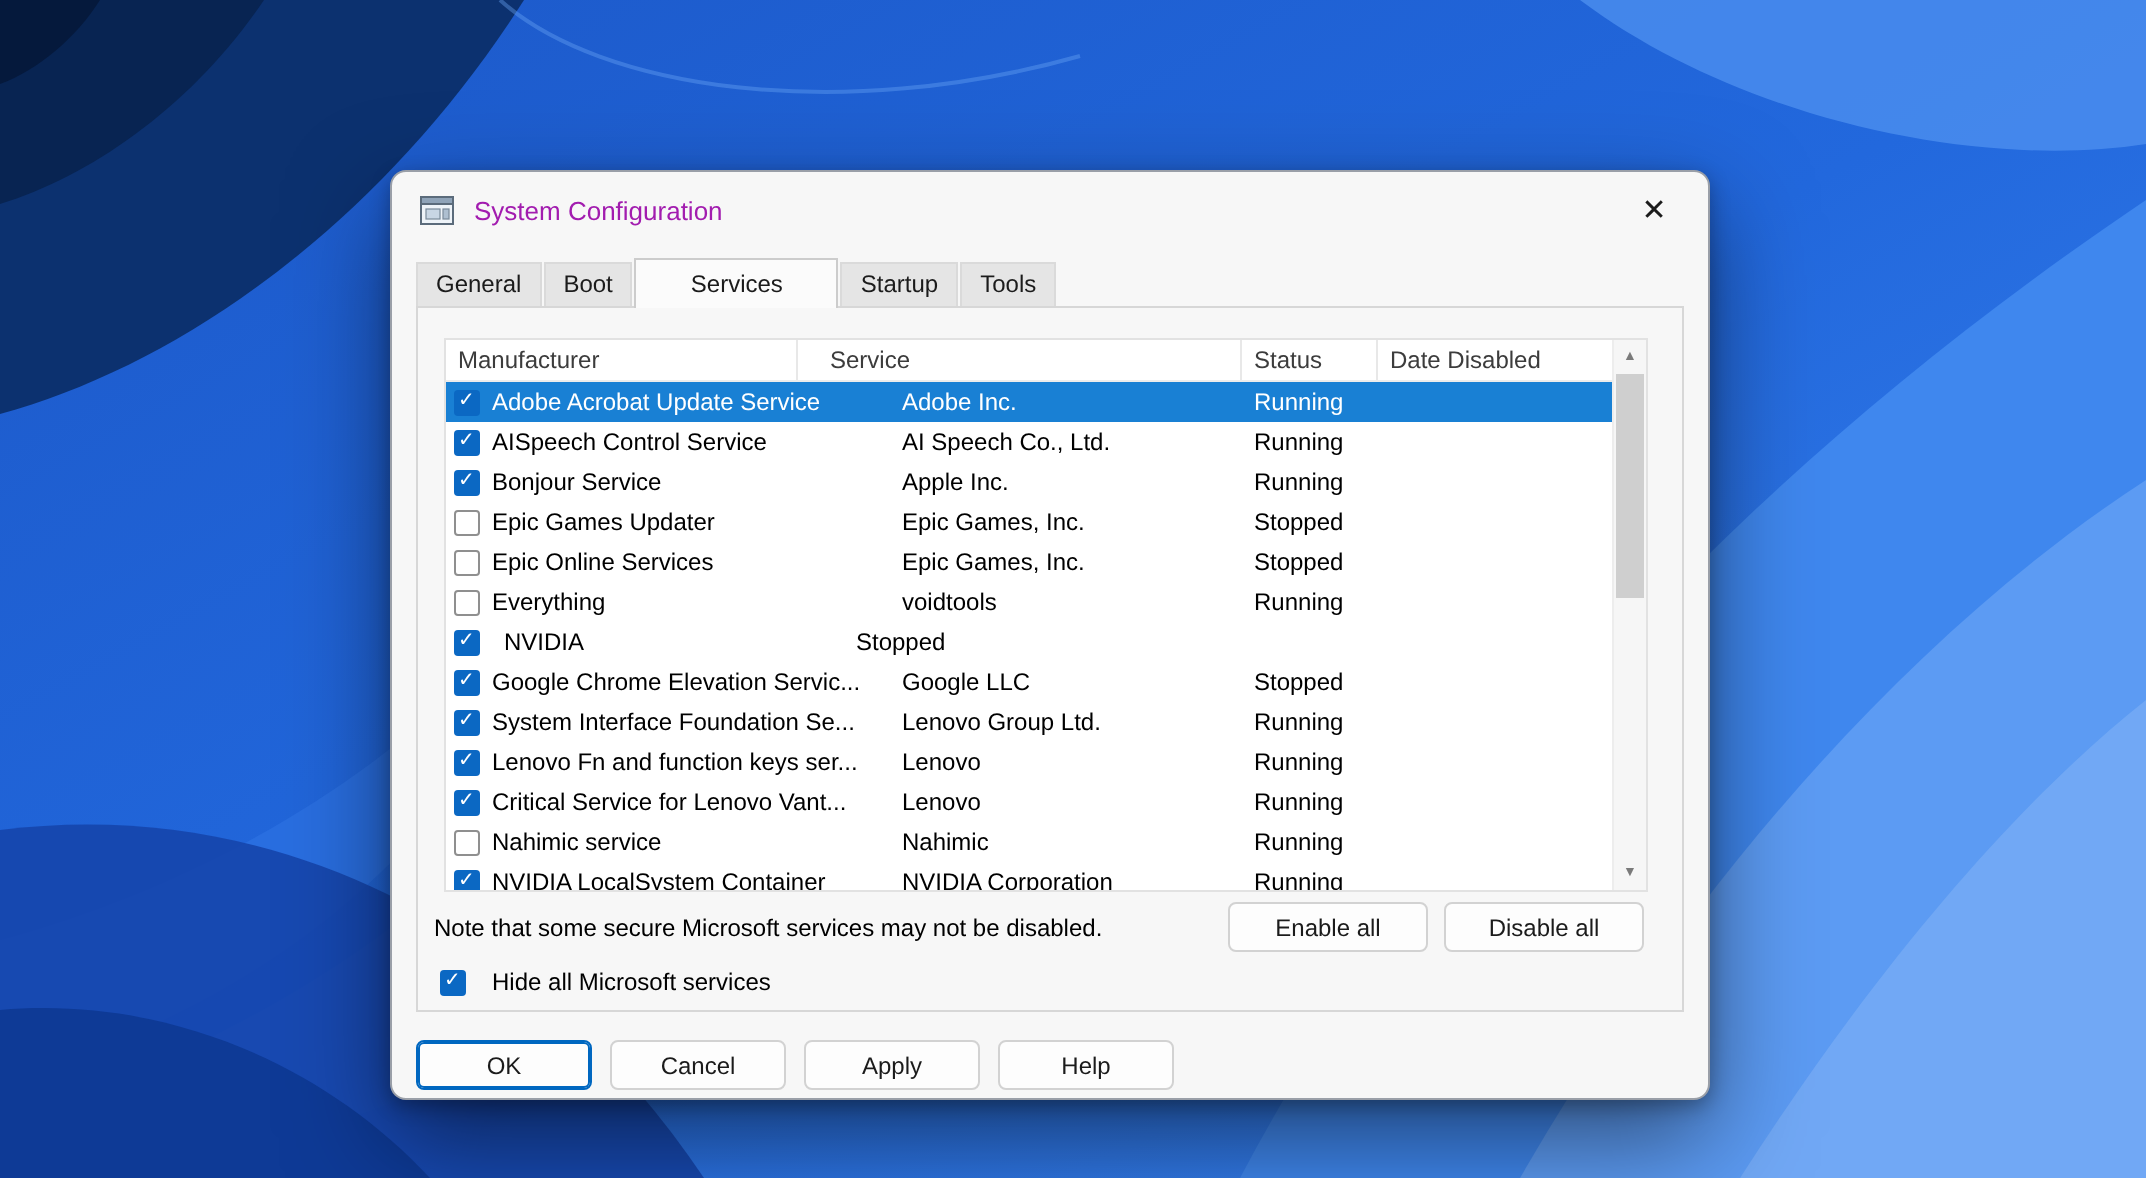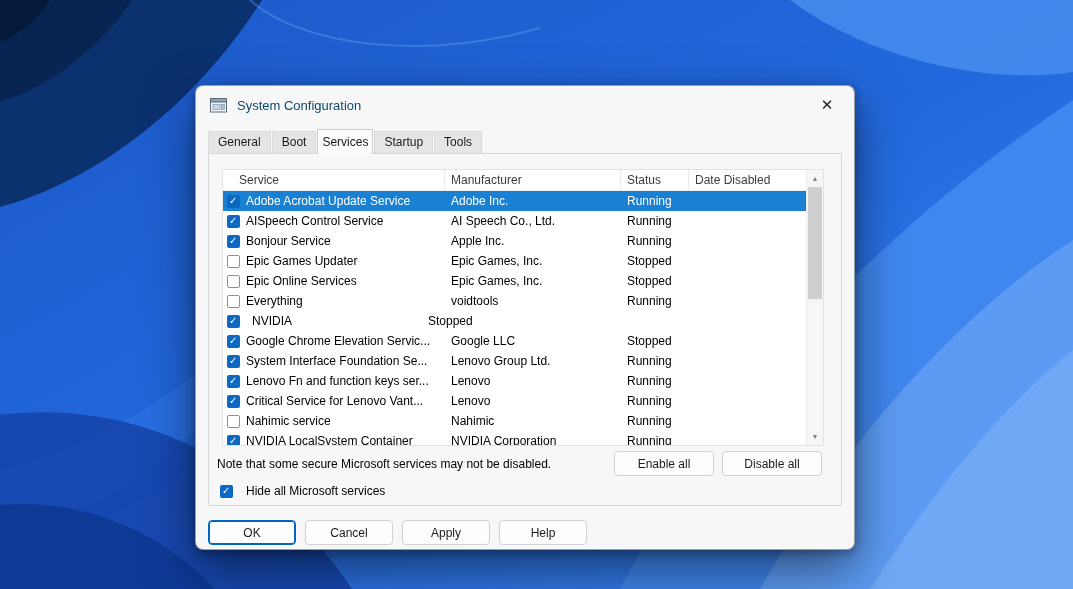--- a/index.html
+++ b/index.html
@@ -8,29 +8,29 @@
 
   .wallpaper { position:absolute; inset:0; width:100%; height:100%; }
 
   
   .dialog { position:absolute; left:195px; top:85px; width:660px; height:465px;
             background:#f7f7f7; border-radius:8px; border:1px solid rgba(40,50,70,.45);
             box-shadow:0 20px 50px rgba(0,0,0,.5), 0 3px 10px rgba(0,0,0,.3);
             display:flex; flex-direction:column; }
 
   .titlebar { height:38px; display:flex; align-items:center; padding:0 10px 0 14px; flex:none; }
-  .title { font-size:13px; color:#0c4a6e; margin-left:10px; }
+  .title { font-size:13px; color:#a21caf; margin-left:10px; }
   .close-btn { margin-left:auto; width:34px; height:30px; display:flex; align-items:center; justify-content:center;
                font-size:15px; color:#1b1b1b; border-radius:5px; cursor:pointer; }
 
   
   .tabbar { display:flex; align-items:flex-end; padding-left:12px; height:29px; position:relative; z-index:2; flex:none; }
   .tab { font-size:12px; color:#1b1b1b; padding:3px 9px 4px; background:#e5e5e5;
          border:1px solid #dadada; border-bottom:none; margin-right:1px; cursor:pointer; }
-  .tab.active { background:#fbfbfb; padding:5px 4px 5px; border-color:#cccccc; margin-bottom:-1px;text-align:right; }
+  .tab.active { background:#fbfbfb; padding:5px 27px 5px; border-color:#cccccc; margin-bottom:-1px;text-align:right; }
 
   
   .page { margin:0 12px; border:1px solid #d7d7d7; background:#f7f7f7; height:353px; position:relative; flex:none; }
 
   
   .svc-table { position:absolute; left:13px; top:15px; width:602px; height:277px;
                background:#ffffff; border:1px solid #e2e2e2; overflow:hidden; }
   .thead { display:flex; height:21px; border-bottom:1px solid #ececec; width:calc(100% - 17px); }
   .th { font-size:12px; line-height:20px; color:#3c3c3c; border-right:1px solid #e8e8e8;
         padding-left:6px; white-space:nowrap; overflow:hidden; cursor:pointer; }
@@ -127,22 +127,22 @@
     <span class="tab">Boot</span>
     <span class="tab active">Services</span>
     <span class="tab">Startup</span>
     <span class="tab">Tools</span>
   </div>
 
   <div class="page">
 
     <div class="svc-table">
       <div class="thead">
+        <span class="th c2">Manufacturer</span>
         <span class="th c1">Service</span>
-        <span class="th c2">Manufacturer</span>
         <span class="th c3">Status</span>
         <span class="th c4">Date Disabled</span>
       </div>
       <div class="tbody" id="svc-rows">
   <div class="svc-row selected">
     <span class="cb checked"></span>
     <span class="cell c-service">Adobe Acrobat Update Service</span>
     <span class="cell c-mfr">Adobe Inc.</span>
     <span class="cell c-status">Running</span>
     <span class="cell c-date"></span>

